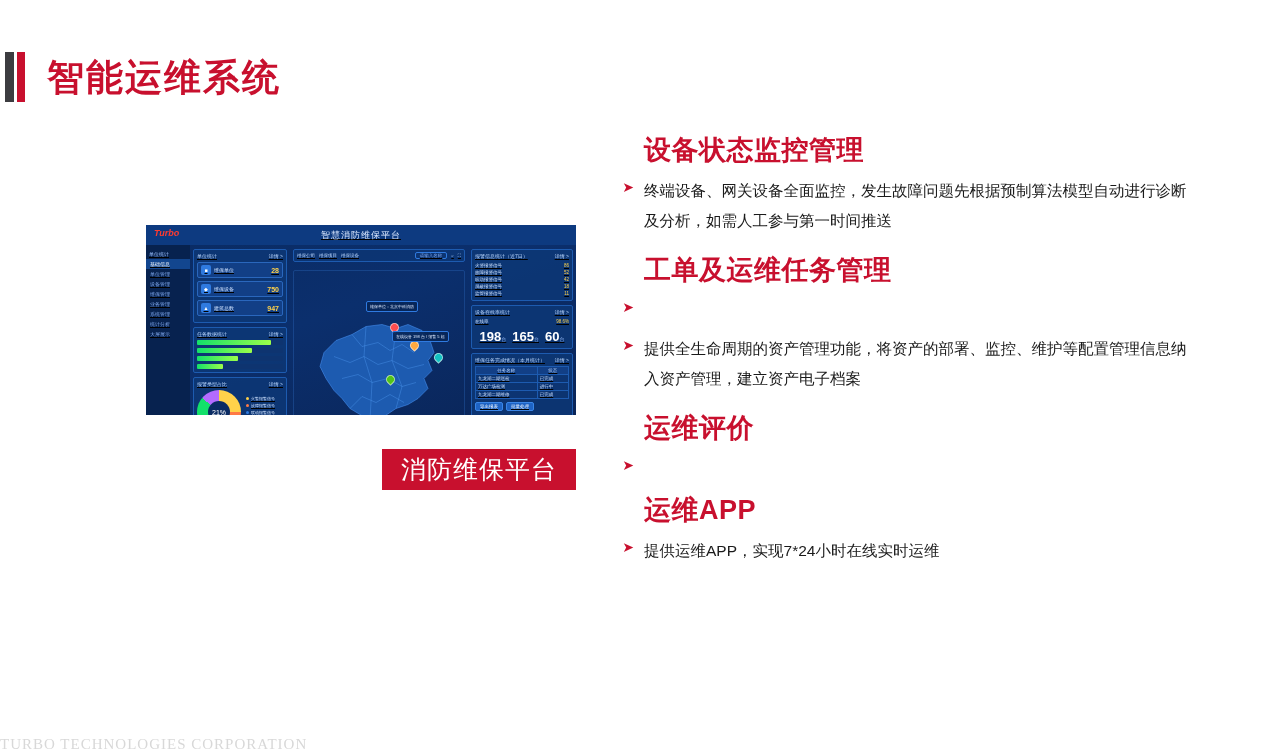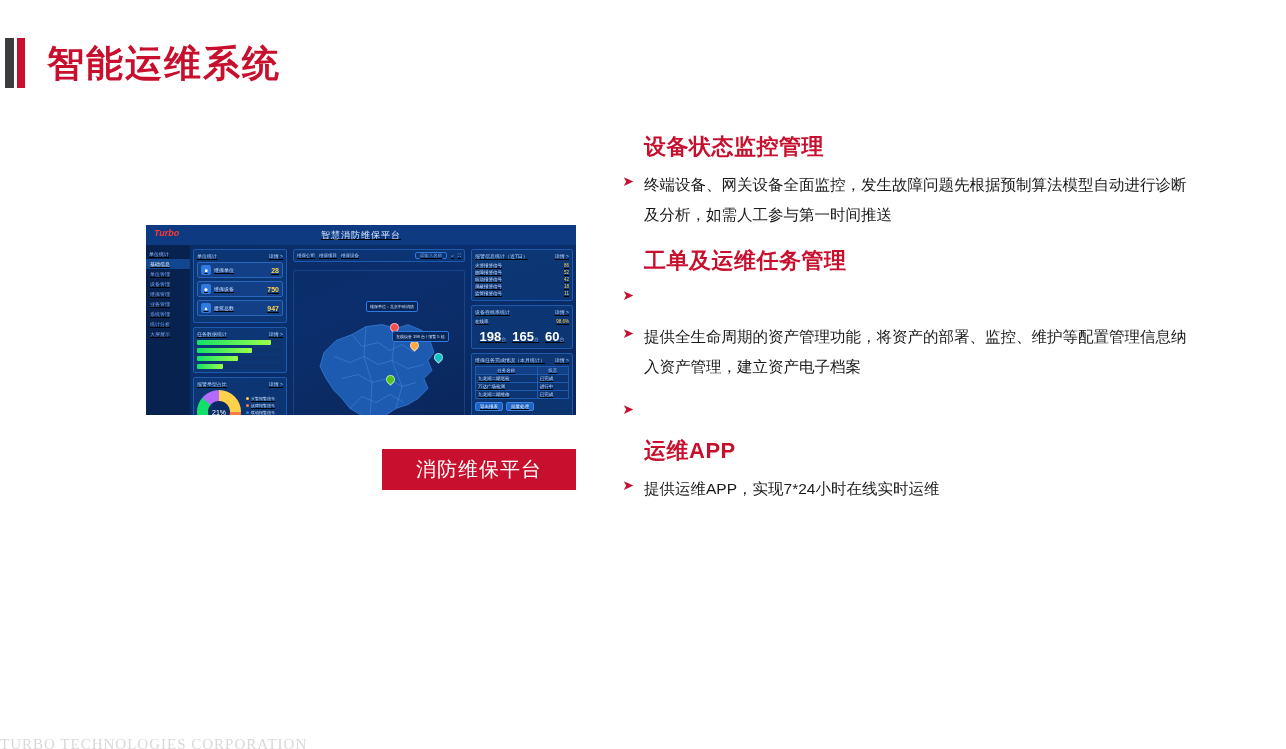--- a/index.html
+++ b/index.html
@@ -6,21 +6,21 @@
   html, body {
     width: 1286px; height: 749px;
     background: #ffffff;
     font-family: "Liberation Sans", sans-serif;
     overflow: hidden;
   }
   .slide { position: relative; width: 1286px; height: 749px; background: #fff; }
 
   
   .title-row {
-    position: absolute; left: 0; top: 38px;
+    position: absolute; left: 0; top: 52px;
     display: flex; align-items: center;
   }
   .title-bar-dark {
     width: 9px; height: 50px; background: #3c3c40; margin-left: 5px;
   }
   .title-bar-red {
     width: 8px; height: 50px; background: #c8102e; margin-left: 3px;
   }
   .slide-title {
     font-size: 37px; font-weight: bold; color: #c8102e;
@@ -158,30 +158,30 @@
   }
   .btn-sm {
     font-size: 4.5px; color: #fff; background: #1e63c4;
     border: 1px solid #3a86e8; border-radius: 2px; padding: 1px 4px;
   }
 
   
   .caption {
     position: absolute; left: 382px; top: 449px;
     width: 194px; height: 41px; background: #c8102e;
-    color: #fff; font-size: 20px;
+    color: #fff; font-size: 25px;
     display: flex; align-items: center; justify-content: center;
     letter-spacing: 1px;
   }
 
   
   .content { position: absolute; left: 620px; top: 132px; width: 580px; }
   .sec { margin-bottom: 4px; }
   .sec-h {
-    font-size: 22px; font-weight: bold; color: #c8102e;
+    font-size: 27px; font-weight: bold; color: #c8102e;
     margin: 0 0 8px 24px; letter-spacing: .5px;
   }
   .bullet { display: flex; gap: 8px; margin: 0 0 16px 0; }
   .arrow { color: #c8102e; font-size: 14px; line-height: 22px; width: 16px; text-align: center; flex: 0 0 16px; }
   .btxt { font-size: 15.5px; color: #1a1a1a; line-height: 30px; }
 
   
   .footer {
     position: absolute; left: 0; bottom: -4px; width: 100%;
     font-size: 15px; color: #d8d8d8; letter-spacing: 1px;
@@ -458,20 +458,21 @@
         <div class="arrow">➤</div>
       </div>
     </div>
     <div class="sec">
       <div class="bullet">
         <div class="arrow">➤</div>
         <div class="btxt">提供全生命周期的资产管理功能，将资产的部署、监控、维护等配置管理信息纳入资产管理，建立资产电子档案</div>
       </div>
     </div>
     <div class="sec">
+      <div class="sec-h">运维评价</div>
       <div class="bullet">
         <div class="arrow">➤</div>
       </div>
     </div>
     <div class="sec">
       <div class="sec-h">运维APP</div>
       <div class="bullet">
         <div class="arrow">➤</div>
         <div class="btxt">提供运维APP，实现7*24小时在线实时运维</div>
       </div>

